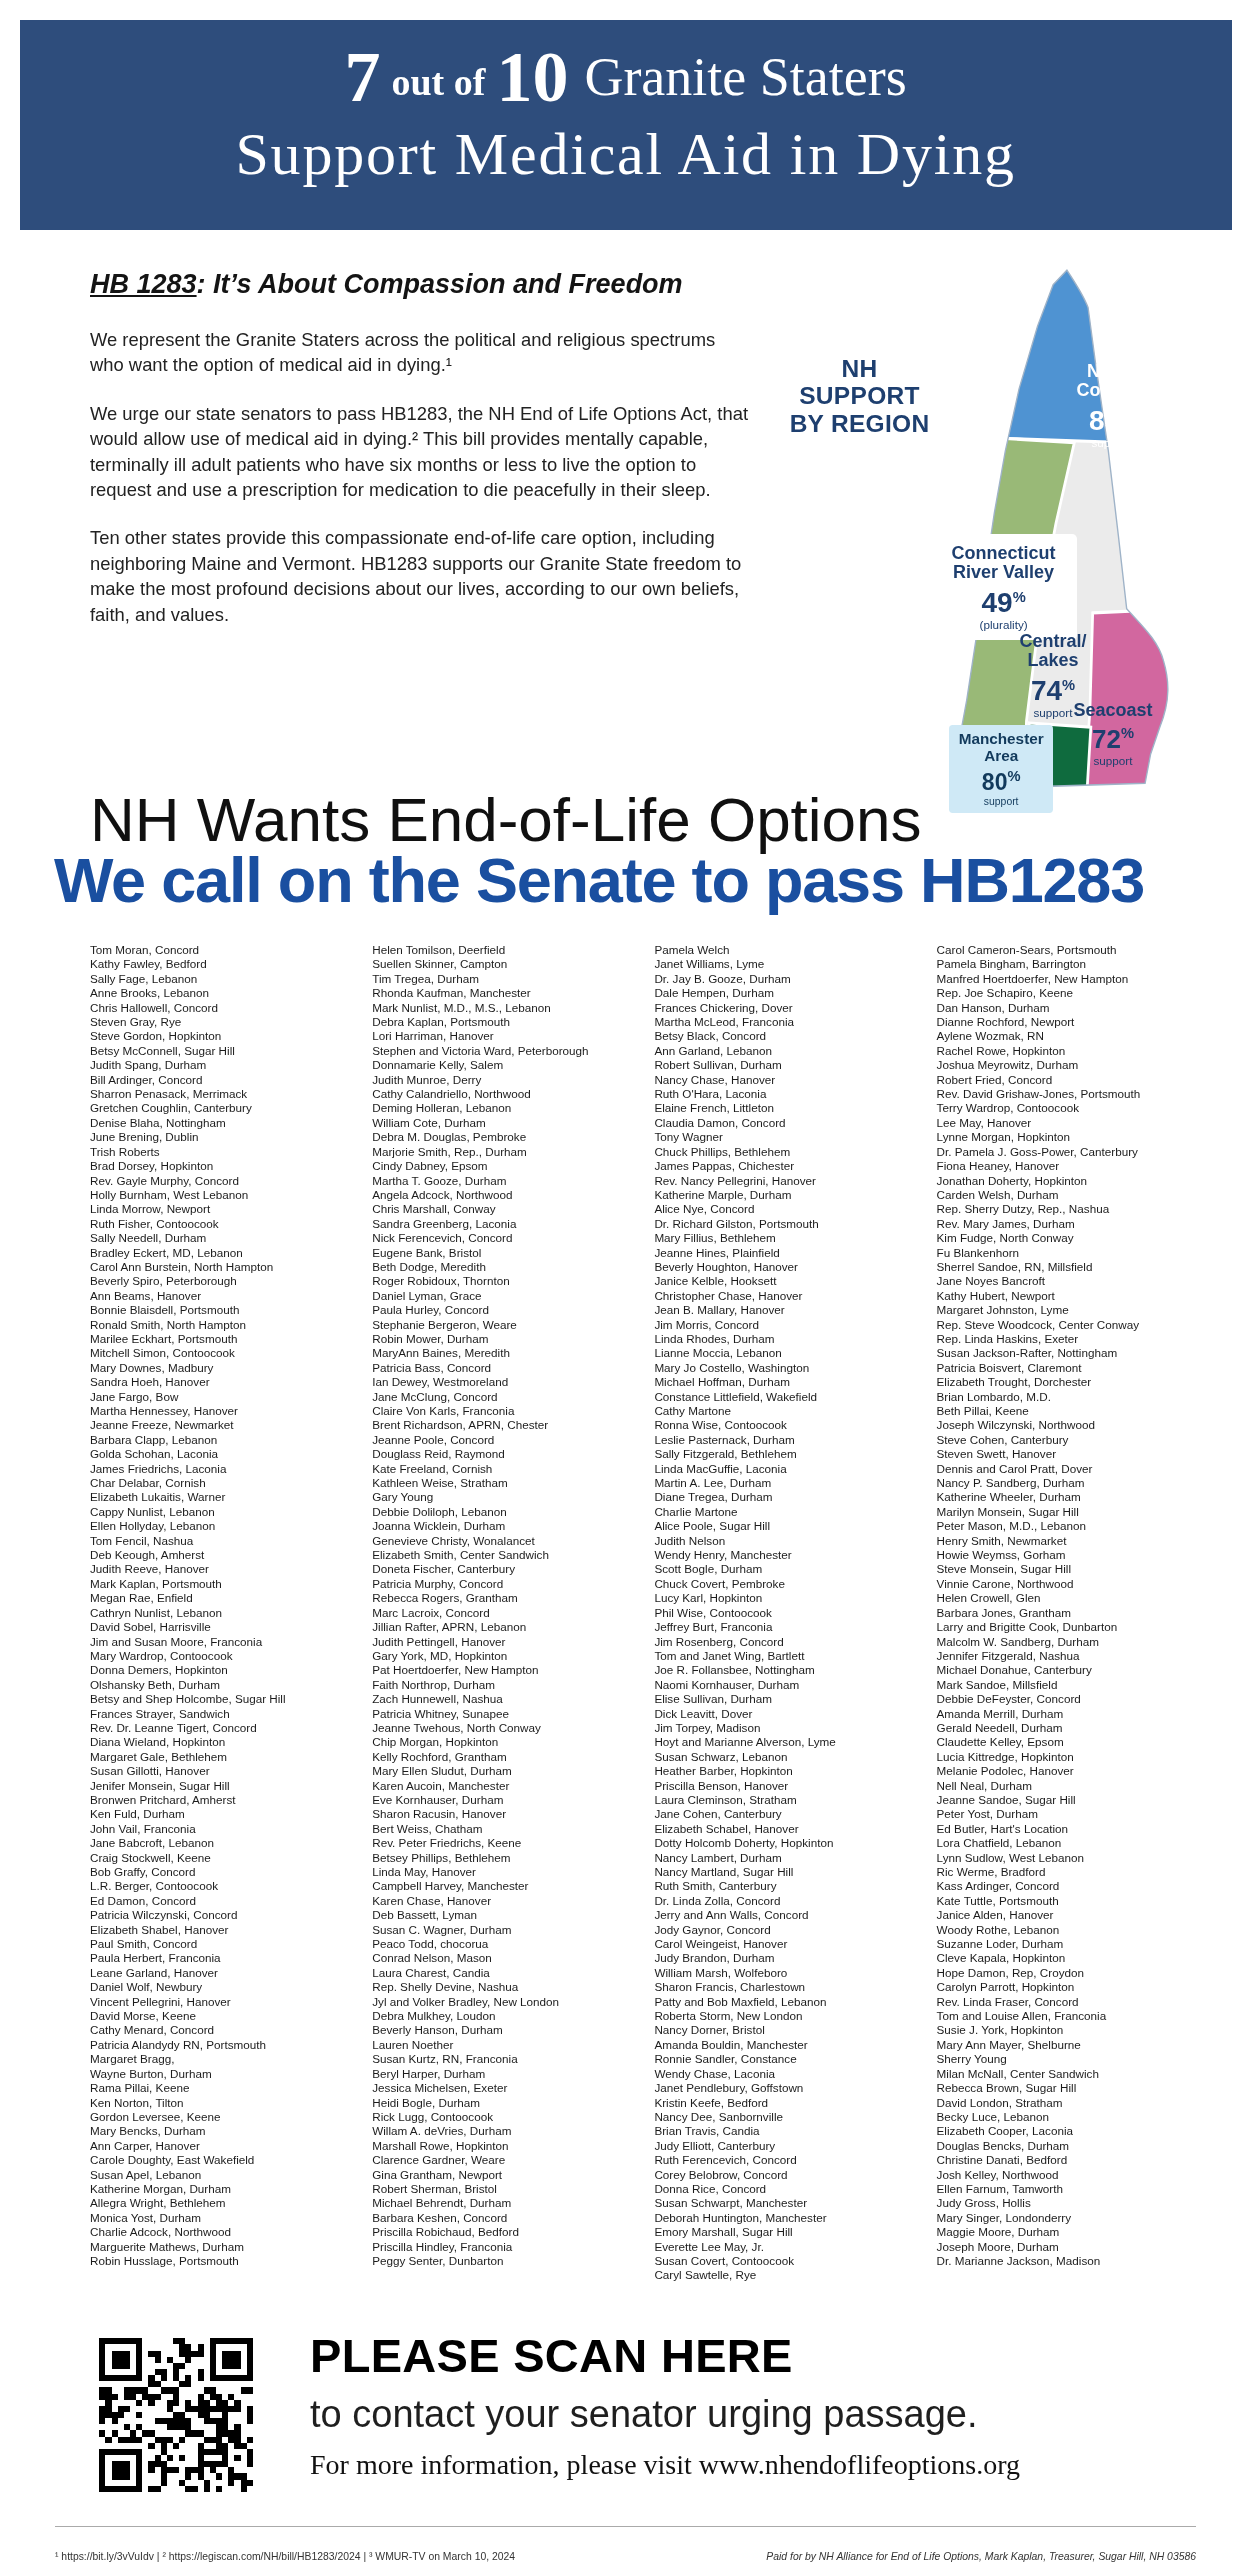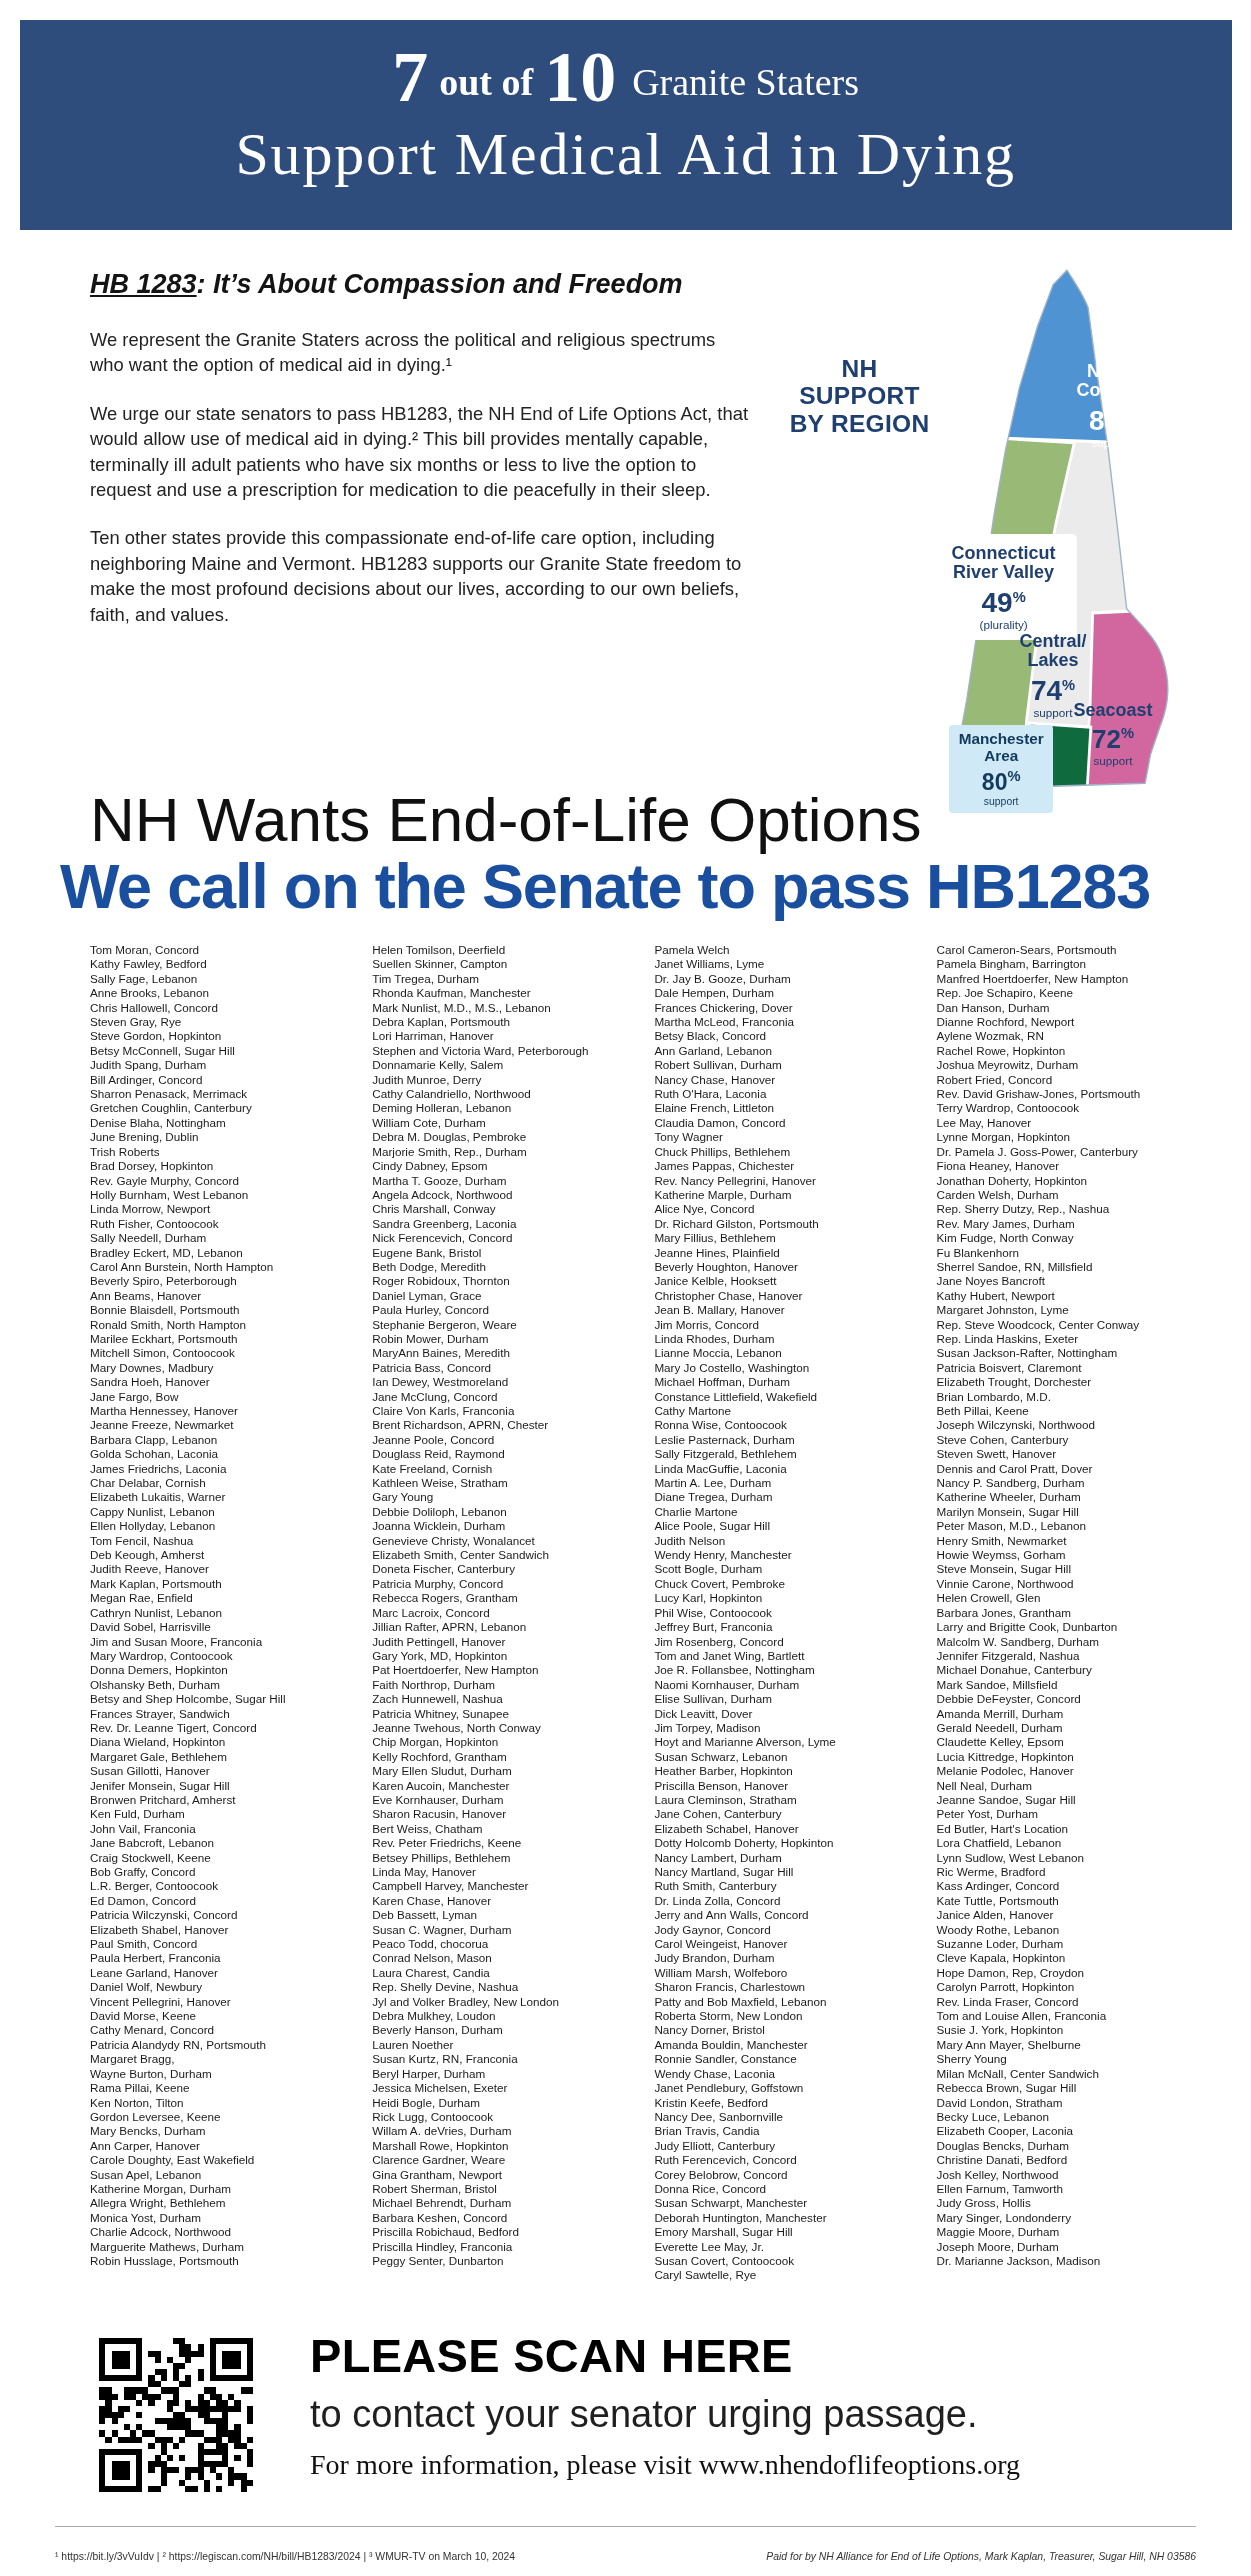--- a/index.html
+++ b/index.html
@@ -10,21 +10,21 @@
 
   
   .banner {
     position:absolute; left:19.6px; top:19.6px; width:1212px; height:210px;
     background:#2e4d7c; color:#ffffff; text-align:center;
     font-family:"Liberation Serif", serif;
   }
   .banner-line1 { margin-top:21px; line-height:1; }
   .banner-line1 .big-num { font-size:72px; font-weight:bold; vertical-align:-6.1px; }
   .banner-line1 .out-of  { font-size:38px; font-weight:bold; margin:0 8.6px; }
-  .banner-line1 .rest    { font-size:38px; font-weight:400; margin-left:13.5px; }
+  .banner-line1 .rest    { font-size:54px; font-weight:400; margin-left:13.5px; }
   .banner-line2 { font-size:60px; letter-spacing:1.8px; margin-top:11px; line-height:1; }
 
   
   .intro { position:absolute; left:90px; top:269px; width:659px; }
   .intro-heading {
     font-style:italic; font-weight:bold; font-size:27px; color:#141414; margin-bottom:27px;
   }
   .intro-heading .hb { text-decoration:underline; }
   .intro p { font-size:18.4px; line-height:1.38; margin:0 0 23px 0; color:#222222; }
 
@@ -56,21 +56,21 @@
   .rl-sea { left:276px; top:437px; width:86px; color:#1e3f6f; }
   .rl-sea .rl-pct { font-size:26px; }
 
   
   .headline1 {
     position:absolute; left:90px; top:784px; font-size:62px; font-weight:400;
     color:#101010; margin:0; white-space:nowrap;
   }
   .headline2 {
     position:absolute; left:54px; top:844px; font-size:63px; font-weight:800;
-    letter-spacing:-1.2px; color:#1a4fa0; margin:6px; white-space:nowrap;
+    letter-spacing:-1.2px; color:#1a4fa0; margin:0; white-space:nowrap;
   }
 
   
   .names { position:absolute; left:90px; top:943px; width:1138px; display:flex; }
   .name-col { width:273px; margin-right:9.2px; }
   .name-item { font-size:11.7px; line-height:14.4px; white-space:nowrap; color:#1c1c1c; }
 
   
   .qr { position:absolute; left:90px; top:2329px; width:172px; height:172px; }
   .qr svg { width:100%; height:100%; }

